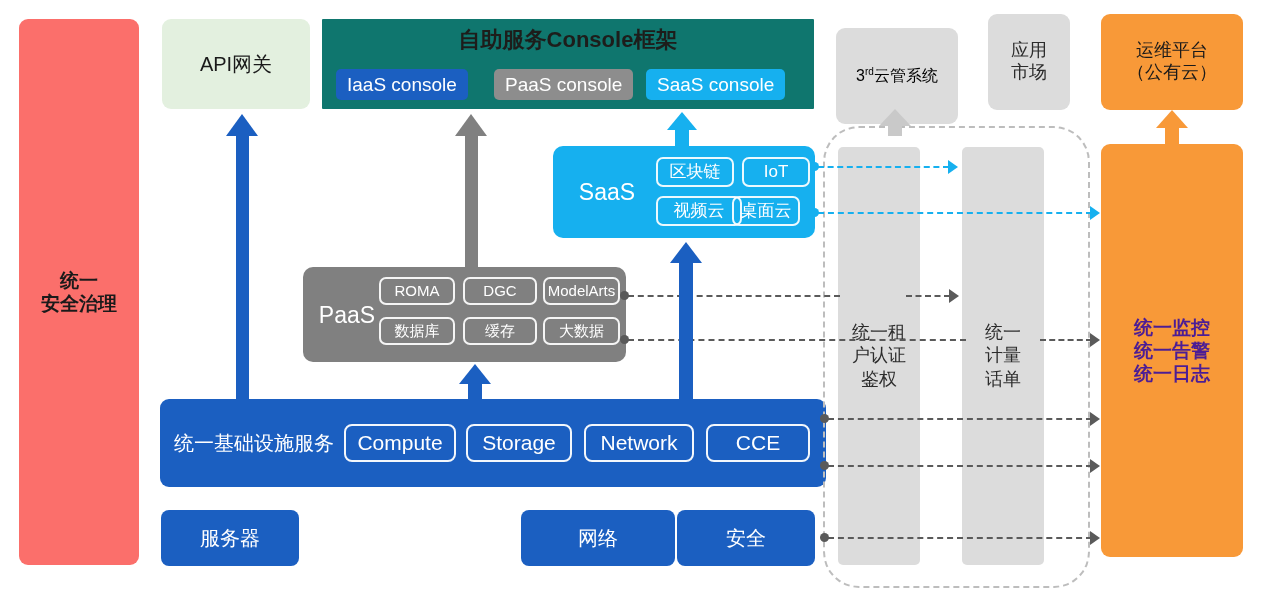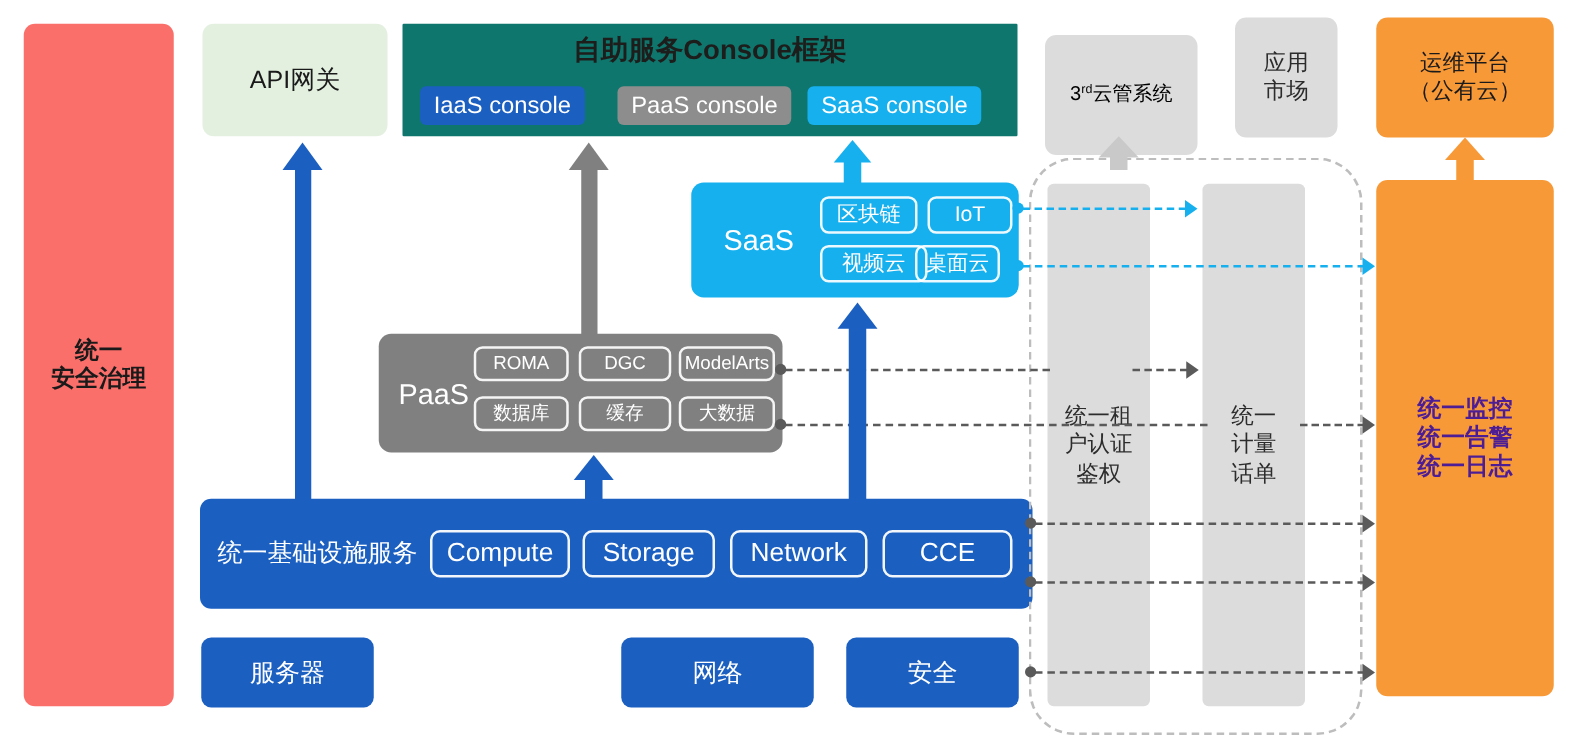--- a/index.html
+++ b/index.html
@@ -204,21 +204,21 @@
     background: #1b5fc1;
     border-radius: 8px;
     display: flex;
     align-items: center;
     justify-content: center;
     color: #ffffff;
     font-size: 20px;
   }
   #hw-0 { left: 161px; width: 138px; }
   #hw-1 { left: 333px; width: 138px; }
-  #hw-2 { left: 497px; width: 154px; }
+  #hw-2 { left: 521px; width: 154px; }
   #hw-3 { left: 677px; width: 138px; }
 
   
   #shared-services-container {
     position: absolute;
     left: 823px; top: 126px; width: 267px; height: 462px;
     border: 2px dashed #bdbdbd;
     border-radius: 36px;
     box-sizing: border-box;
   }

